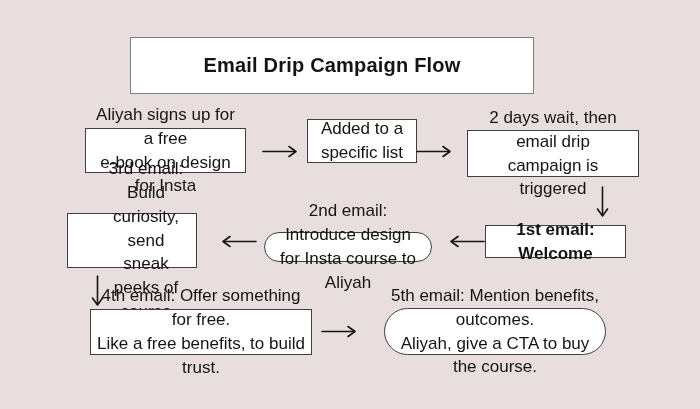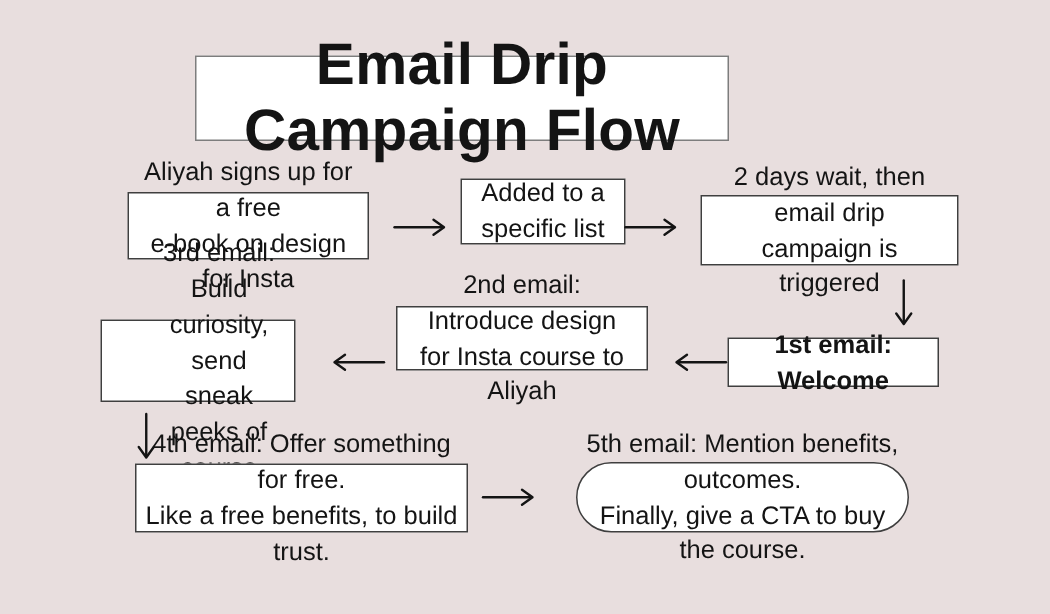--- a/index.html
+++ b/index.html
@@ -16,46 +16,46 @@
     position: relative;
     width: 700px;
     height: 409px;
     background: var(--background);
     font-family: "Liberation Sans", "DejaVu Sans", sans-serif;
     color: var(--text);
     overflow: hidden;
   }
   .title-box {
     position: absolute;
-    left: 130px; top: 37px; width: 356px; height: 57px;
+    left: 130px; top: 37px; width: 404px; height: 57px;
     background: var(--node-bg);
     border: 1px solid var(--title-border);
     display: flex; align-items: center; justify-content: center;
-    font-size: 39px;
+    font-size: 20px;
     font-weight: 700;
     letter-spacing: 0.2px;
     text-align: center;
   }
   .node {
     position: absolute;
     background: var(--node-bg);
     border: 1px solid var(--node-border);
     display: flex; align-items: center; justify-content: center;
     font-size: 17px;
     line-height: 1.4;
     text-align: center;
     white-space: pre-line;
     padding: 2px 6px;
   }
   .node.pill { border-radius: 24px; }
   .n-signup  { left: 85px;  top: 128px; width: 161px; height: 45px; }
   .n-list    { left: 307px; top: 119px; width: 110px;  height: 44px; }
   .n-trigger { left: 467px; top: 130px; width: 172px; height: 47px; }
   .n-email1  { left: 485px; top: 225px; width: 141px; height: 33px; font-weight: bold; }
-  .n-email2  { left: 264px; top: 204px; width: 168px; height: 43px; }
+  .n-email2  { left: 264px; top: 232px; width: 168px; height: 30px; border-radius: 16px; }
   .n-email3  { left: 67px;  top: 213px; width: 130px; height: 55px; padding-left: 34px; }
   .n-email4  { left: 90px;  top: 309px; width: 222px; height: 46px; }
   .n-email5  { left: 384px; top: 308px; width: 222px; height: 47px; }
   .arrow { position: absolute; }
   .arrow svg { display: block; }
   .arrow line, .arrow polyline {
     stroke: var(--arrow);
     stroke-width: 1.6;
     stroke-linecap: round;
     stroke-linejoin: round;
@@ -140,15 +140,15 @@
 Like a free benefits, to build trust.</div>
 
   <div class="arrow a-r3">
     <svg width="38" height="17" viewBox="0 0 38 17">
       <line x1="2" y1="8.5" x2="34" y2="8.5"></line>
       <polyline points="28,3.5 35,8.5 28,13.5"></polyline>
     </svg>
   </div>
 
   <div class="node pill n-email5">5th email: Mention benefits, outcomes.
-Finally, give a CTA to buy the course.</div>
+Aliyah, give a CTA to buy the course.</div>
 
 </div>
 
 </body></html>

